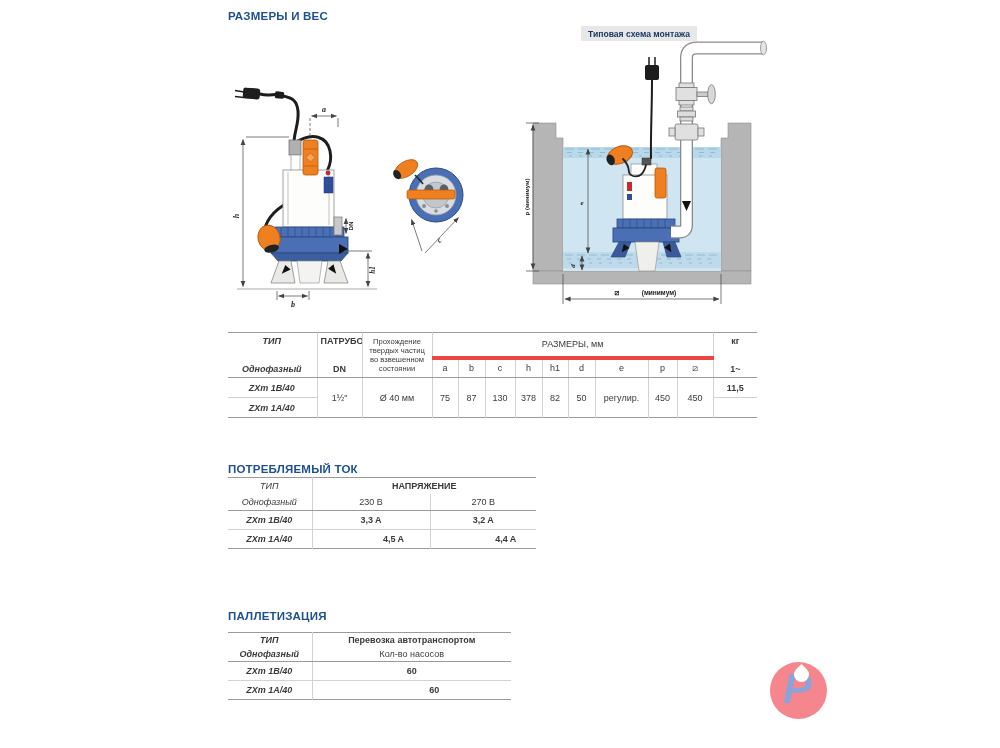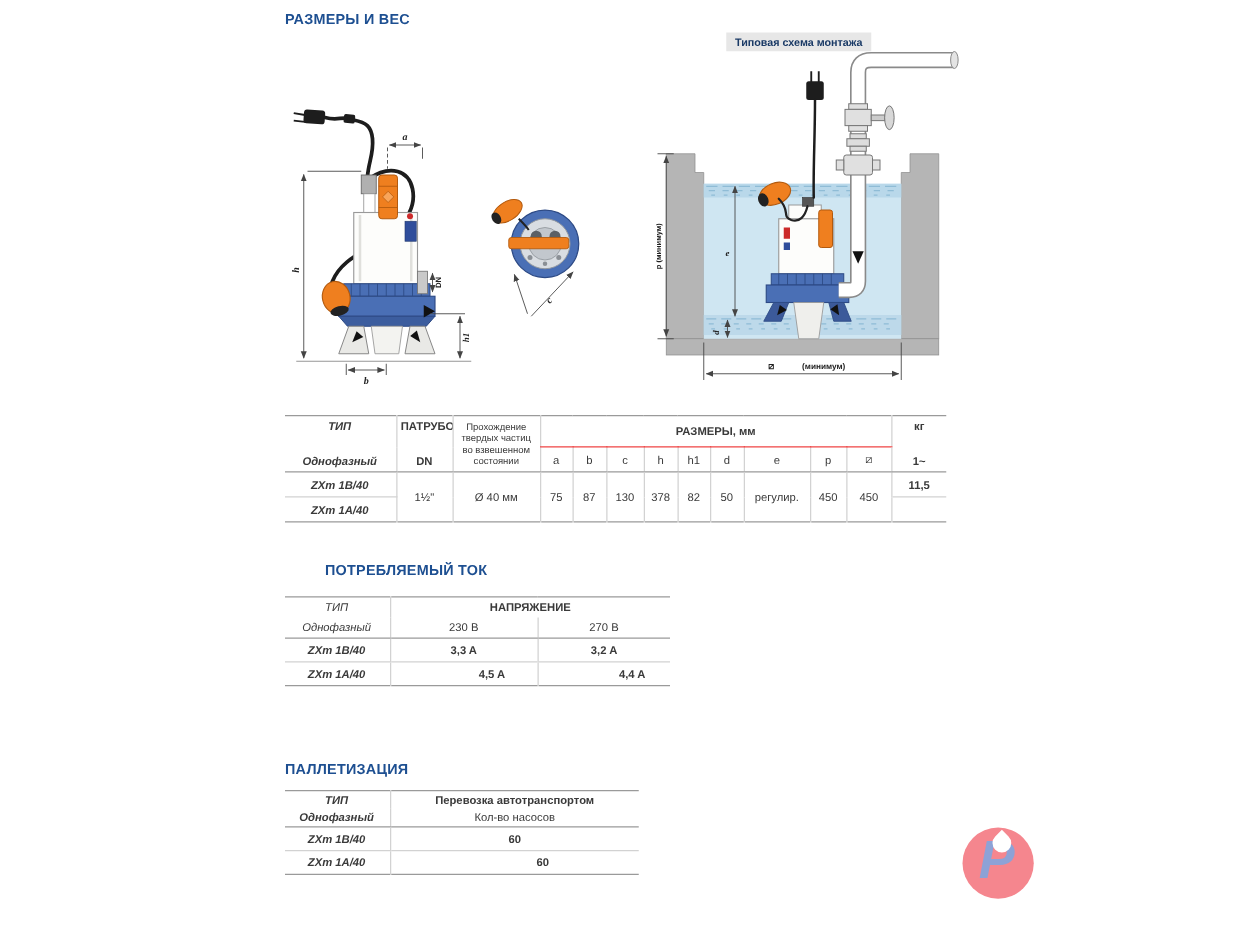--- a/index.html
+++ b/index.html
@@ -5,21 +5,21 @@
   html,body{margin:0;padding:0;background:#ffffff;}
   #canvas{position:relative;width:904px;height:748px;background:#fff;overflow:hidden;
           font-family:"Liberation Sans",sans-serif;color:#3a3a3a;}
   .sec-title{position:absolute;left:228px;font-size:11.5px;font-weight:bold;color:#1d4f91;letter-spacing:.2px;}
   
   table{border-collapse:collapse;table-layout:fixed;font-family:"Liberation Sans",sans-serif;color:#3a3a3a;}
   .dt{position:absolute;left:228px;font-size:9px;border-top:1px solid #9a9a9a;border-bottom:1px solid #9a9a9a;}
   .dt td{padding:2px 3px;text-align:center;vertical-align:middle;border-left:1px solid #d2d2d2;overflow:hidden;}
   .dt td.c1{border-left:none;text-align:center;padding-left:2px;font-style:italic;}
   .dt .hdr-b{border-bottom:1px solid #9a9a9a;}
-  .dt .grp{border-bottom:1px solid #ef4444;font-weight:bold;}
+  .dt .grp{border-bottom:4px solid #ef4444;font-weight:normal;}
   .dt .sep{border-top:1px solid #d2d2d2;padding-left:48px;}
   .dt .bld{font-weight:bold;}
   .twoline{display:flex;flex-direction:column;justify-content:space-between;height:38px;padding:1px 0;}
   .twoline span{font-weight:bold;}
   .twoline2{display:flex;flex-direction:column;justify-content:space-between;height:26px;padding:1px 0;}
   .small-h{font-size:7.6px;line-height:1.2;font-weight:normal;}
   
   .logo-circle{position:absolute;left:770px;top:662px;width:57px;height:57px;border-radius:50%;background:#f5868e;}
   .logo-p{position:absolute;left:13px;top:2px;font-size:43px;font-weight:bold;font-style:italic;color:#8da2d6;}
   .logo-drop{position:absolute;left:24px;top:5px;width:15px;height:15px;background:#ffffff;
@@ -344,21 +344,21 @@
       <td rowspan="2">450</td>
       <td class="bld">11,5</td>
     </tr>
     <tr style="height:20px;">
       <td class="c1 bld sep">ZXm 1A/40</td>
       <td class="bld sep">11,9</td>
     </tr>
   </tbody>
     </table>
 
-  <div class="sec-title" style="top:451px;margin-left:32px;">ПОТРЕБЛЯЕМЫЙ ТОК</div>
+  <div class="sec-title" style="top:463px;">ПОТРЕБЛЯЕМЫЙ ТОК</div>
 
   <table class="dt" style="top:477px;width:308px;">
     <colgroup>
         <col style="width:84px">
         <col style="width:118px">
         <col style="width:106px">
       </colgroup>
     <tbody>
         <tr style="height:14px;">
       <td class="c1 hdr-b" rowspan="2">

